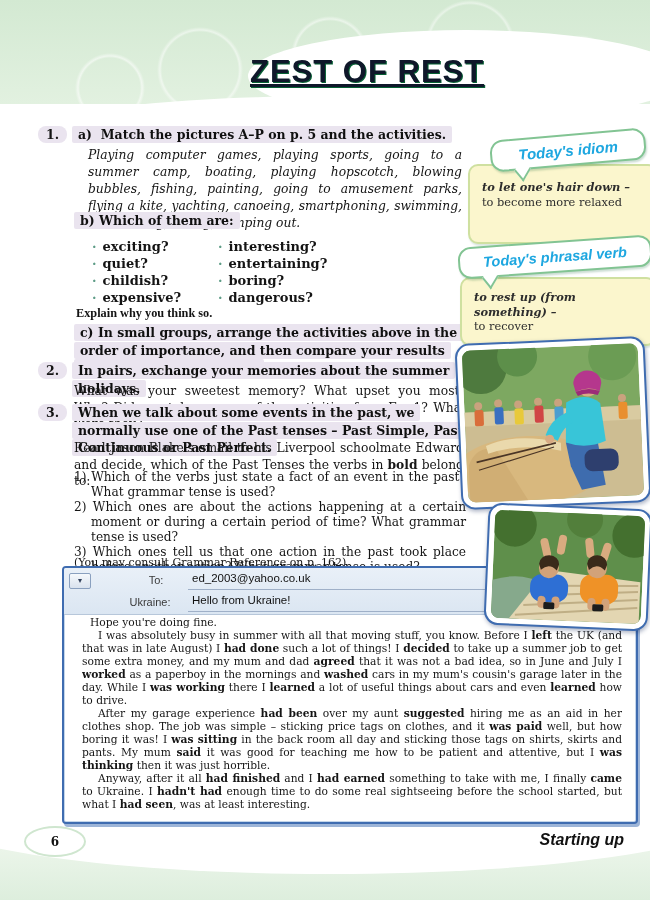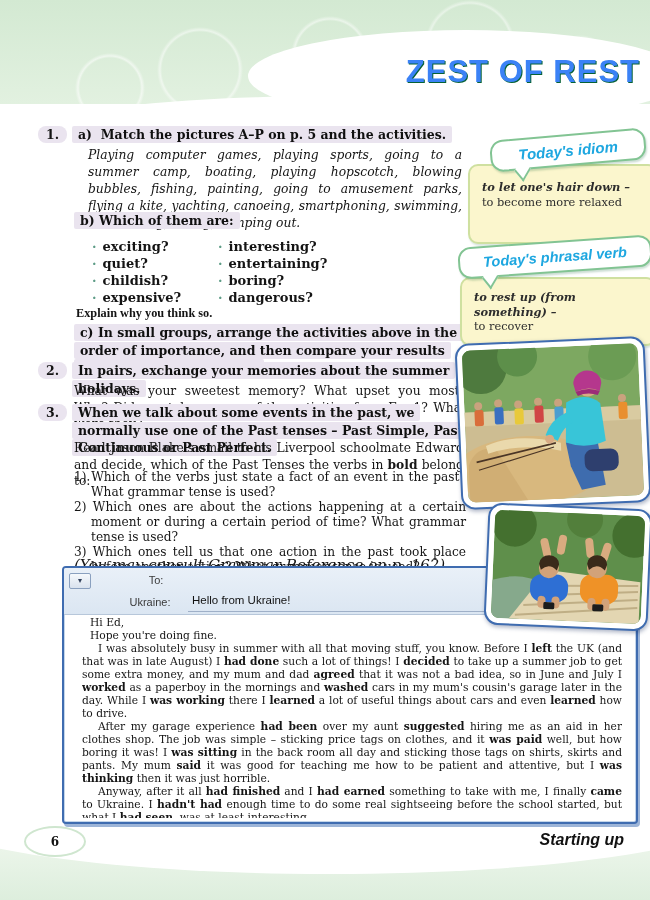--- a/index.html
+++ b/index.html
@@ -14,39 +14,39 @@
       radial-gradient(circle at 330px 55px, rgba(255,255,255,0) 34px, rgba(255,255,255,.5) 36px, rgba(255,255,255,0) 39px),
       radial-gradient(circle at 470px 45px, rgba(255,255,255,0) 40px, rgba(255,255,255,.45) 42px, rgba(255,255,255,0) 45px),
       radial-gradient(circle at 580px 70px, rgba(255,255,255,0) 30px, rgba(255,255,255,.5) 32px, rgba(255,255,255,0) 35px),
       linear-gradient(180deg,#d3e9d2,#e2f1e0);}
   .header-swoosh{position:absolute;left:248px;top:30px;width:436px;height:92px;background:#fff;border-radius:50%;}
   .header-swoosh2{position:absolute;left:-40px;top:96px;width:740px;height:60px;background:#fff;
     border-radius:50% 50% 0 0 / 100% 100% 0 0;}
   .lesson-title{position:absolute;left:46px;top:48px;font-family:"DejaVu Serif",serif;
     font-weight:bold;font-style:italic;font-size:27px;color:#22397c;
     text-shadow:1px 1px 0 #ffffff,2px 2px 2px rgba(34,57,124,.35);}
-  .main-title{position:absolute;left:250px;top:54px;width:390px;text-align:right;
+  .main-title{position:absolute;left:250px;top:54px;width:390px;text-align:left;
     font-family:"Liberation Sans",sans-serif;font-weight:800;font-size:31px;letter-spacing:1px;
-    color:#3b82f6;text-shadow:1px 1px 0 #066134;}
+    color:#0f172a;text-shadow:1px 1px 0 #066134;text-decoration:underline;}
 
   
   .hl{background:#eae4ef;border-radius:2px;padding:1px 6px;
       -webkit-box-decoration-break:clone;box-decoration-break:clone;margin-top:12px;}
   .numpill{position:absolute;background:#eae4ef;border-radius:8px;padding:1px 8px;
       font-weight:bold;font-size:12.5px;}
   .ex-head{position:absolute;font-weight:bold;font-size:12.5px;line-height:17.5px;color:#101010;}
   .body-txt{position:absolute;font-size:12.3px;line-height:16.5px;color:#161616;text-align:justify;}
 
   .activities{position:absolute;left:88px;top:147px;width:374px;font-style:italic;font-weight:500;
       font-size:12.3px;line-height:17px;text-align:justify;}
   .b-col{position:absolute;top:238px;font-size:13px;font-weight:600;line-height:17px;}
   .b-col div::before{content:"·";color:#5d9c86;font-weight:bold;margin-right:6px;}
   .explain{position:absolute;left:76px;top:306px;font-size:12.3px;font-weight:600;font-family:Liberation Serif, serif;}
   .qitem{padding-left:17px;text-indent:-17px;margin:0;}
-  .grammar-note{position:absolute;left:74px;top:556px;font-style:italic;font-size:15px;}
+  .grammar-note{position:absolute;left:74px;top:556px;font-size:11px;}
 
   
   .bubble{position:absolute;background:#fff;border:2px solid #82c493;border-radius:13px;
       display:flex;align-items:center;justify-content:center;
       font-family:"Liberation Sans",sans-serif;font-weight:bold;font-style:italic;
       color:#1ea7e0;box-shadow:1px 2px 2px rgba(0,90,40,.2);z-index:5;}
   .bubble:after{content:"";position:absolute;left:22px;bottom:-9px;width:12px;height:12px;
       background:#fff;border-right:2px solid #82c493;border-bottom:2px solid #82c493;
       transform:rotate(55deg) skew(20deg);}
   .note-box{position:absolute;background:#fbf6cd;border:2px solid #cfe0a0;border-radius:10px;
@@ -229,25 +229,25 @@
       <rect x="96" y="84" width="8" height="12" rx="4" fill="#d2a279"></rect>
       <rect x="110" y="84" width="8" height="12" rx="4" fill="#d2a279"></rect>
       <rect x="101" y="90" width="11" height="7" rx="1.5" fill="#1c1c1c"></rect>
     </svg>
   </div>
 
   <div class="email">
     <div class="email-header">
       <div class="email-btn">▾</div>
       <div class="email-label" style="left:64px;top:6px;">To:</div>
+      <div class="email-field" style="top:4px;">ed_2003@yahoo.co.uk</div>
       <div class="email-label" style="left:58px;top:28px;">Ukraine:</div>
       <div class="email-field" style="top:26px;">Hello from Ukraine!</div>
     </div>
     <div class="email-body">
-      <div class="g">Hi Ed,</div>
       <div class="g">Hope you're doing fine.</div>
       <div class="p"><span>I was absolutely busy in summer with all that moving stuff, you know. Before I </span><b>left</b><span> the UK (and that was in late August) I </span><b>had done</b><span> such a lot of things! I </span><b>decided</b><span> to take up a summer job to get some extra money, and my mum and dad </span><b>agreed</b><span> that it was not a bad idea, so in June and July I </span><b>worked</b><span> as a paperboy in the mornings and </span><b>washed</b><span> cars in my mum's cousin's garage later in the day. While I </span><b>was working</b><span> there I </span><b>learned</b><span> a lot of useful things about cars and even </span><b>learned</b><span> how to drive.</span></div>
       <div class="p"><span>After my garage experience </span><b>had been</b><span> over my aunt </span><b>suggested</b><span> hiring me as an aid in her clothes shop. The job was simple – sticking price tags on clothes, and it </span><b>was paid</b><span> well, but how boring it was! I </span><b>was sitting</b><span> in the back room all day and sticking those tags on shirts, skirts and pants. My mum </span><b>said</b><span> it was good for teaching me how to be patient and attentive, but I </span><b>was thinking</b><span> then it was just horrible.</span></div>
       <div class="p"><span>Anyway, after it all </span><b>had finished</b><span> and I </span><b>had earned</b><span> something to take with me, I finally </span><b>came</b><span> to Ukraine. I </span><b>hadn't had</b><span> enough time to do some real sightseeing before the school started, but what I </span><b>had seen</b><span>, was at least interesting.</span></div>
 
     </div>
   </div>
 
   <div class="footer-band"></div>
   <div class="footer-swoosh"></div>

